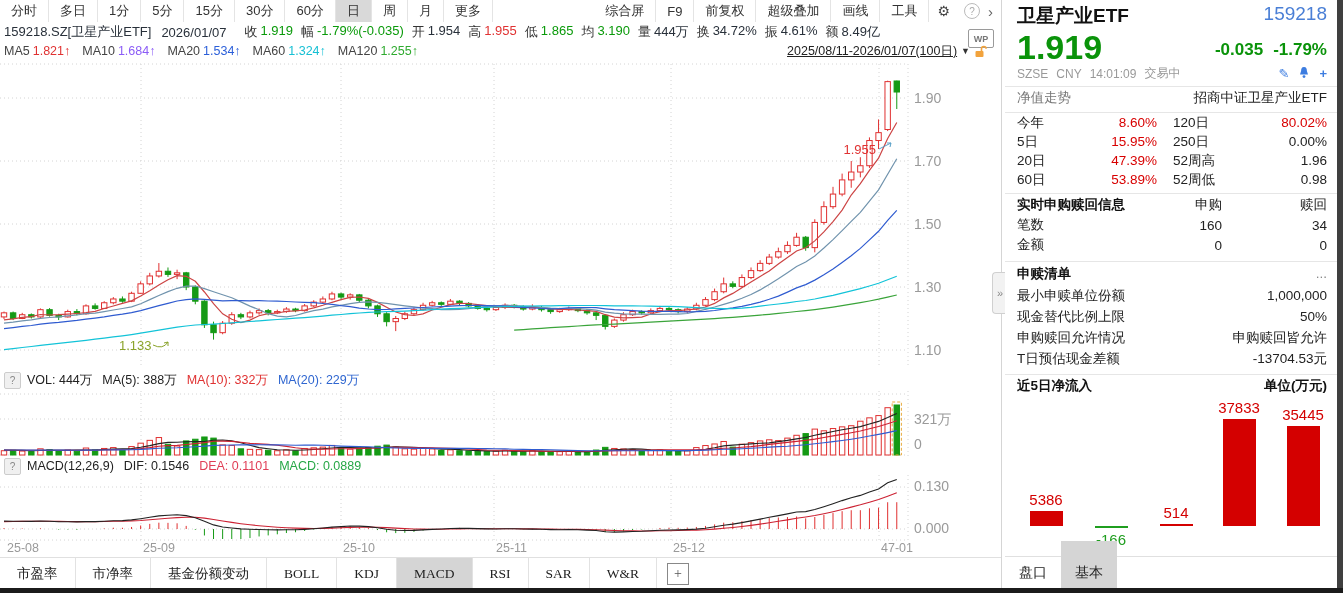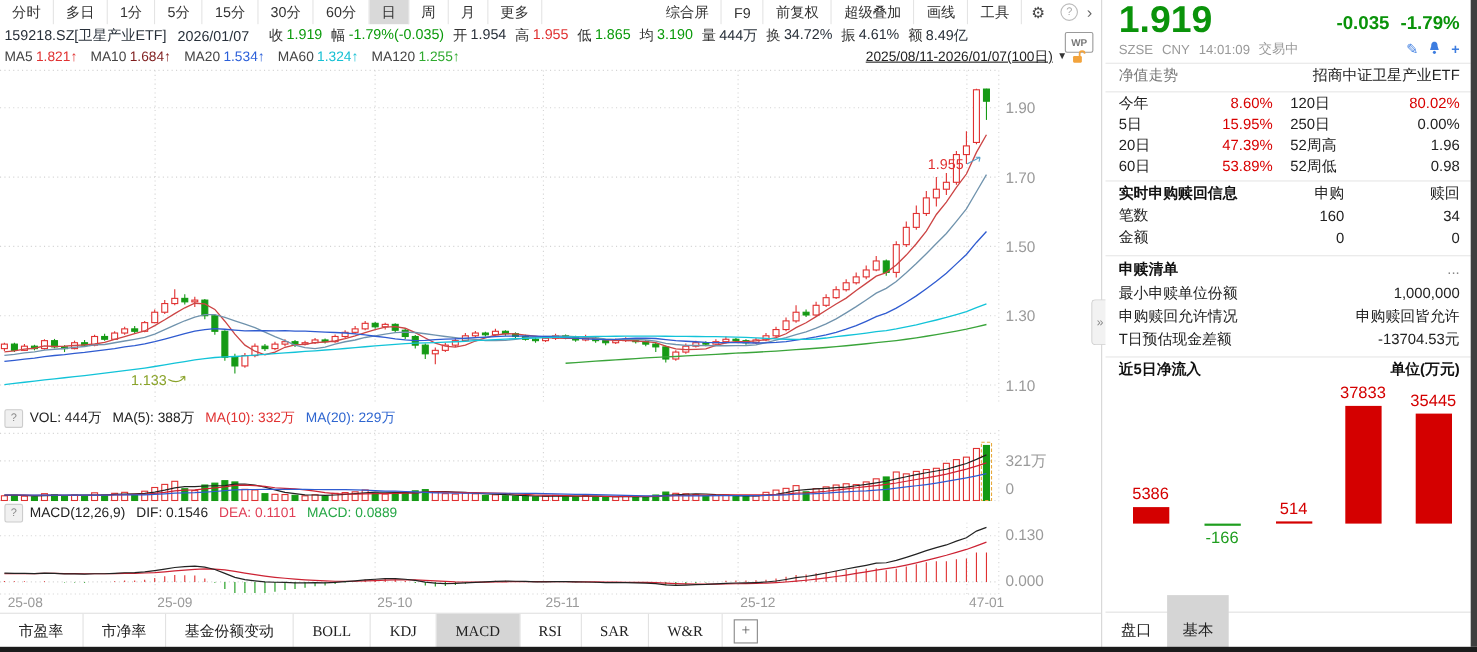--- a/index.html
+++ b/index.html
@@ -135,21 +135,21 @@
           <span class="if-v" style="color: rgb(40, 48, 58);">4.61%</span>
           <span class="if-l">额</span>
           <span class="if-v" style="color: rgb(40, 48, 58);">8.49亿</span>
         </span>
     </div>
     <div id="wp-badge">WP</div>
 
     <div class="ma-row">
       <span id="ma-items" style="display:flex;">
           <span class="ma-item"><span class="ml">MA5</span><span style="color: rgb(224, 50, 50);">1.821↑</span></span>
-          <span class="ma-item"><span class="ml">MA10</span><span style="color: #7f1d1d;">1.684↑</span></span>
+          <span class="ma-item"><span class="ml">MA10</span><span style="color: #8b5cf6;">1.684↑</span></span>
           <span class="ma-item"><span class="ml">MA20</span><span style="color: rgb(43, 95, 217);">1.534↑</span></span>
           <span class="ma-item"><span class="ml">MA60</span><span style="color: rgb(23, 192, 212);">1.324↑</span></span>
           <span class="ma-item"><span class="ml">MA120</span><span style="color: rgb(47, 170, 47);">1.255↑</span></span>
         </span>
       <span class="range-wrap">
         <span class="range-txt">2025/08/11-2026/01/07(100日)</span>
         <span class="range-caret">▼</span>
         <svg style="position:static" width="13" height="13">
           <path d="M7.5 6 V3.8 a2.3 2.3 0 0 1 4.6 0" stroke="#f2a33c" fill="none" stroke-width="1.6"></path>
           <rect x="1.5" y="6" width="8" height="6" rx="1" fill="#f2a33c"></rect>
@@ -644,20 +644,24 @@
         <span class="btab">RSI</span>
         <span class="btab">SAR</span>
         <span class="btab">W&amp;R</span>
         <span class="addtab">+</span>
       </div>
   </div>
 
   <div id="collapse-handle">»</div>
 
   <div id="right-panel">
+    <div class="rp-head">
+      <span class="rp-name">卫星产业ETF</span>
+      <span class="rp-code">159218</span>
+    </div>
     <div class="rp-price-row">
       <span class="rp-price">1.919</span>
       <span class="rp-chg"><span>-0.035</span><span>-1.79%</span></span>
     </div>
     <div class="rp-meta">
       <span class="mi">SZSE</span>
       <span class="mi">CNY</span>
       <span class="mi">14:01:09</span>
       <span class="mi">交易中</span>
       <span class="rp-icons">
@@ -722,20 +726,24 @@
       </div>
     <div class="rp-div" style="margin-top:6px"></div>
     <div class="list-row" style="height:23px">
       <span class="bold">申赎清单</span>
       <span style="color:#888">...</span>
     </div>
     <div id="list-rows">
         <div class="list-row">
           <span>最小申赎单位份额</span>
           <span>1,000,000</span>
+        </div>
+        <div class="list-row">
+          <span>现金替代比例上限</span>
+          <span>50%</span>
         </div>
         <div class="list-row">
           <span>申购赎回允许情况</span>
           <span>申购赎回皆允许</span>
         </div>
         <div class="list-row">
           <span>T日预估现金差额</span>
           <span>-13704.53元</span>
         </div>
       </div>

